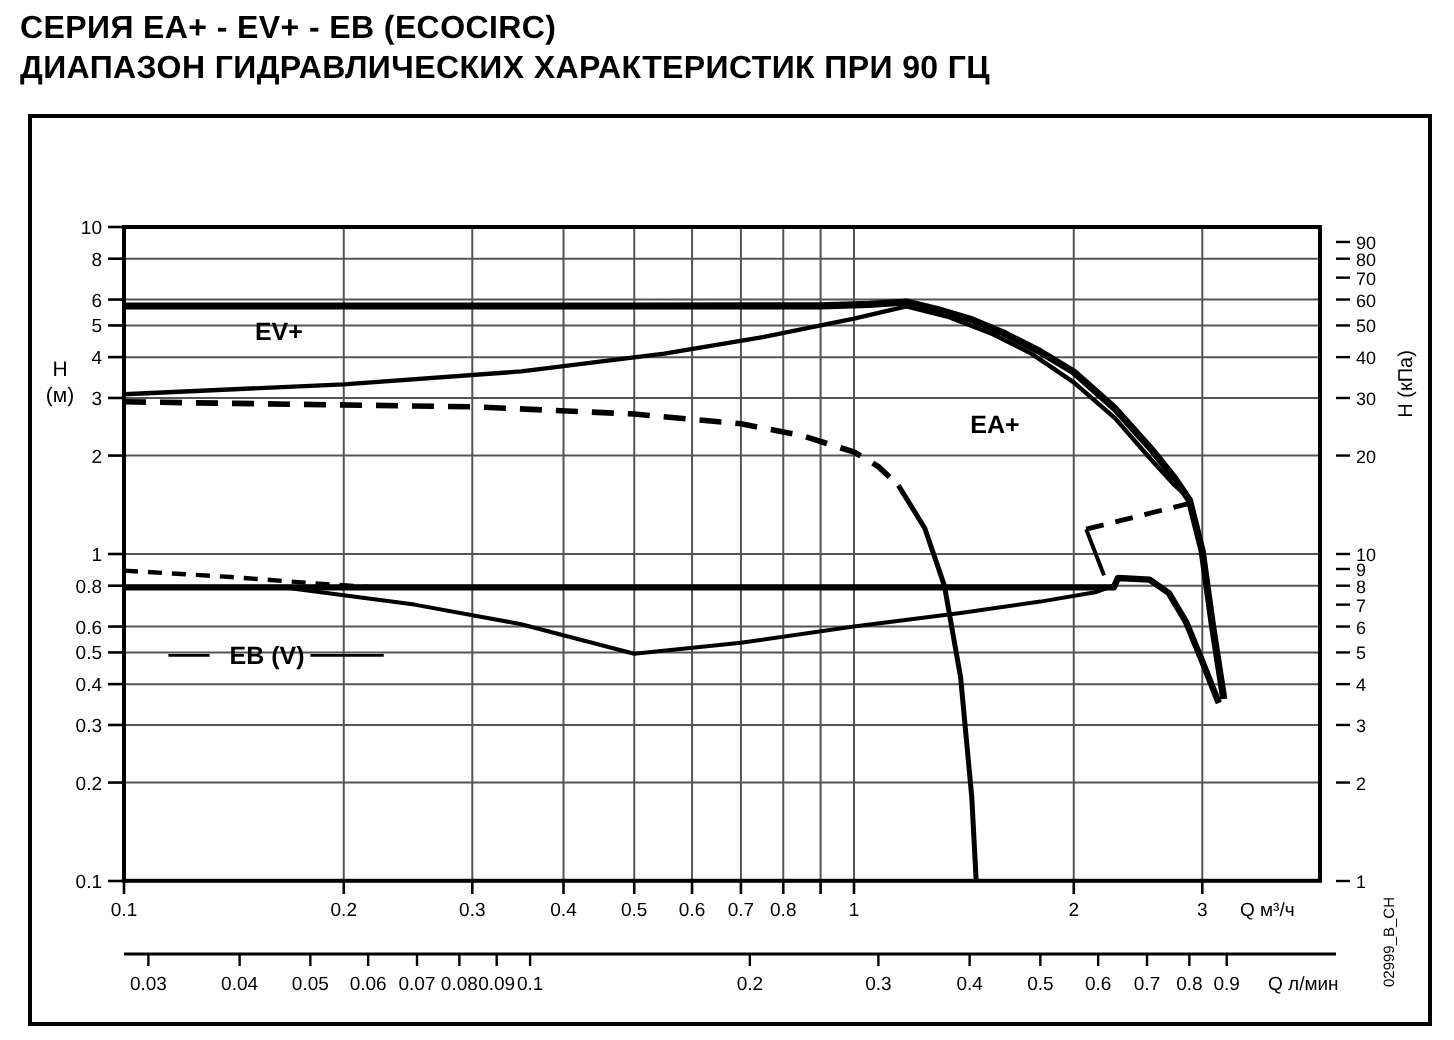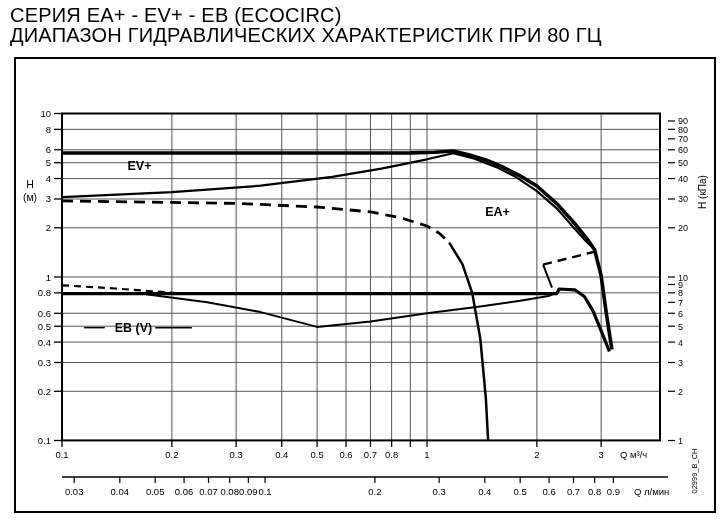--- a/index.html
+++ b/index.html
@@ -1,30 +1,30 @@
 <!DOCTYPE html>
 <html><head>
 <meta charset="utf-8">
 <style>
   html,body{margin:0;padding:0;background:#fff;}
   .page{position:relative;width:727px;height:520px;background:#fff;overflow:hidden;
         font-family:"Liberation Sans",sans-serif;}
-  .title{position:absolute;left:10px;top:5px;font-weight:normal;font-size:20px;
+  .title{position:absolute;left:10px;top:5px;font-weight:bold;font-size:16px;
          line-height:20px;color:#000;letter-spacing:0.2px;white-space:nowrap;}
   .chart-frame{position:absolute;left:14px;top:57px;width:702px;height:456px;
                border:2px solid #000;box-sizing:border-box;background:#fff;}
   svg{position:absolute;left:0;top:0;}
   svg text{font-family:"Liberation Sans",sans-serif;fill:#000;}
 </style>
 </head>
 <body>
 
 <div class="page">
   <div class="title">СЕРИЯ EA+ - EV+ - EB (ECOCIRC)</div>
-  <div class="title" style="top:25px">ДИАПАЗОН ГИДРАВЛИЧЕСКИХ ХАРАКТЕРИСТИК ПРИ 80 ГЦ</div>
+  <div class="title" style="top:25px">ДИАПАЗОН ГИДРАВЛИЧЕСКИХ ХАРАКТЕРИСТИК ПРИ 90 ГЦ</div>
   <div class="chart-frame"></div>
   <svg id="chart-svg" width="727" height="520" viewBox="0 0 727 520">
       <g>
         <line x1="171.87594841735316" y1="113.5" x2="171.87594841735316" y2="440.4" stroke="#555555" stroke-width="1"></line>
         <line x1="236.14925797267676" y1="113.5" x2="236.14925797267676" y2="440.4" stroke="#555555" stroke-width="1"></line>
         <line x1="281.75189683470626" y1="113.5" x2="281.75189683470626" y2="440.4" stroke="#555555" stroke-width="1"></line>
         <line x1="317.12405158264687" y1="113.5" x2="317.12405158264687" y2="440.4" stroke="#555555" stroke-width="1"></line>
         <line x1="346.0252063900299" y1="113.5" x2="346.0252063900299" y2="440.4" stroke="#555555" stroke-width="1"></line>
         <line x1="370.46078460520374" y1="113.5" x2="370.46078460520374" y2="440.4" stroke="#555555" stroke-width="1"></line>
         <line x1="391.6278452520594" y1="113.5" x2="391.6278452520594" y2="440.4" stroke="#555555" stroke-width="1"></line>

